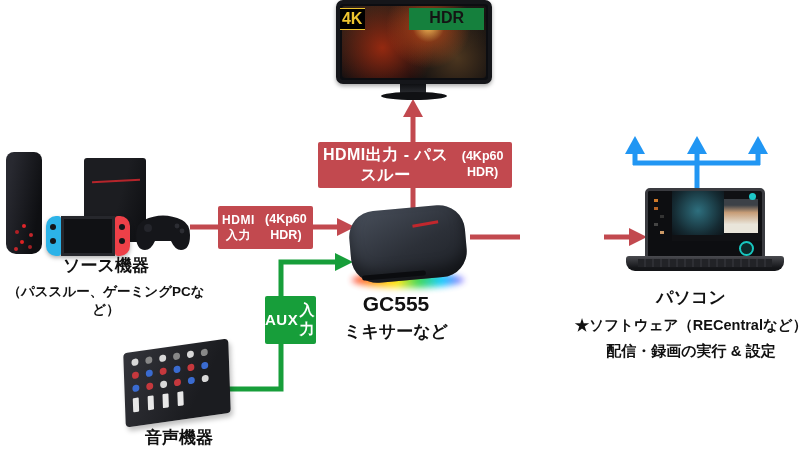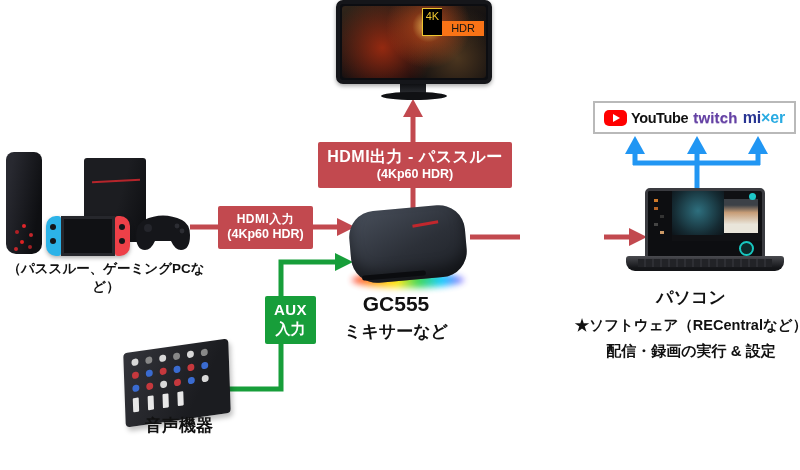--- a/index.html
+++ b/index.html
@@ -3,41 +3,41 @@
 <meta charset="utf-8">
 <style>
   html,body{margin:0;padding:0;background:#fff;}
   .canvas{position:relative;width:800px;height:470px;background:#fff;overflow:hidden;
           font-family:"Liberation Sans",sans-serif;}
   .abs{position:absolute;}
   svg.wires{position:absolute;left:0;top:0;z-index:1;pointer-events:none;}
   .node{z-index:2;}
 
   
-  .tagbox{display:flex;flex-direction:column;align-items:center;justify-content:center;
+  .tagbox{display:flex;flex-direction:row;align-items:center;justify-content:center;
           color:#fff;font-weight:700;text-align:center;border-radius:2px;line-height:1.25;}
   .tag-red{background:#c2494f;}
   .tag-green{background:#179e3a;}
   .tag-t1{font-size:16px;letter-spacing:.5px;}
   .tag-t2{font-size:12.5px;}
 
   
   .monitor{left:336px;top:0;width:156px;height:100px;}
   .mon-screen{position:absolute;left:0;top:0;width:148px;height:76px;background:#0c0d11;
               border:4px solid #15161a;border-radius:7px;overflow:hidden;
               box-shadow:0 2px 4px rgba(0,0,0,.35);}
   .mon-img{position:absolute;inset:2px;border-radius:3px;
      background:
        radial-gradient(circle at 60% 28%, rgba(255,196,90,.95), rgba(214,80,26,.5) 16%, rgba(0,0,0,0) 42%),
        radial-gradient(circle at 28% 58%, rgba(170,45,16,.85), rgba(0,0,0,0) 46%),
        radial-gradient(circle at 80% 72%, rgba(130,90,45,.55), rgba(0,0,0,0) 40%),
        linear-gradient(160deg,#31251a,#0a0a0e 72%);}
-  .mon-badge{position:absolute;top:4px;right:4px;display:flex;font-weight:400;font-size:11px;line-height:1;}
+  .mon-badge{position:absolute;top:4px;right:4px;display:flex;font-weight:700;font-size:16px;line-height:1;gap:44px;}
   .b4k{background:#000;color:#eec52f;padding:2px 3px;border:1px solid #eec52f;border-right:none;}
-  .bhdr{background:#f97316;color:#141414;padding:2px 9px;margin-top:13px;}
+  .bhdr{background:#15803d;color:#141414;padding:2px 20px;}
   .mon-neck{position:absolute;left:64px;top:84px;width:26px;height:10px;
             background:linear-gradient(#0f1013,#2c2e33);}
   .mon-base{position:absolute;left:45px;top:92px;width:66px;height:8px;border-radius:50%;
             background:#101114;}
 
   
   .sources{left:0;top:146px;width:210px;height:112px;}
   .tower{position:absolute;left:6px;top:6px;width:36px;height:102px;border-radius:8px 8px 10px 10px;
          background:linear-gradient(100deg,#282930 15%,#0e0f12 80%);}
   .tower-glow{position:absolute;bottom:26px;left:16px;width:4px;height:4px;border-radius:50%;
@@ -120,21 +120,21 @@
   .caption{z-index:2;text-align:center;color:#111;}
   .cap-title{font-size:17px;font-weight:700;}
   .cap-sub{font-size:13.5px;font-weight:700;margin-top:6px;}
   .src-label{left:0;top:254px;width:212px;}
   .cap-label{left:322px;top:292px;width:148px;}
   .cap-label .cap-title{font-size:21px;}
   .cap-label .cap-sub{font-size:17px;margin-top:4px;}
   .pc-label{left:535px;top:286px;width:312px;}
   .pc-label .cap-sub{font-size:14.5px;margin-top:7px;}
   .pc-label .cap-role{font-size:15px;font-weight:700;margin-top:7px;}
-  .audio-label{left:108px;top:414px;width:142px;}
+  .audio-label{left:108px;top:426px;width:142px;}
   .audio-label .cap-sub{font-size:15px;margin-top:5px;}
 
   .hdmi-out-box{left:318px;top:142px;width:194px;height:46px;}
   .hdmi-in-box{left:218px;top:206px;width:95px;height:43px;}
   .hdmi-in-box .tag-t1{font-size:12px;}
   .tb3-box{left:512px;top:214px;width:96px;height:48px;line-height:1.3;}
   .aux-box{left:265px;top:296px;width:51px;height:48px;}
   .aux-box .tag-t1,.aux-box .tag-t2{font-size:15px;}
 </style>
 </head>
@@ -205,20 +205,21 @@
     </div>
     <svg class="pad" width="58" height="46" viewBox="0 0 58 46">
       <path d="M10 12 Q29 3 48 12 Q56 16 56 27 Q56 42 47 42 Q41 42 37 33 L21 33 Q17 42 11 42 Q2 42 2 27 Q2 16 10 12 Z" fill="#15161a"></path>
       <circle cx="43" cy="18" r="2.4" fill="#2c2d33"></circle>
         <circle cx="48" cy="23" r="2.4" fill="#2c2d33"></circle>
       <circle cx="14" cy="20" r="4" fill="#24252b"></circle>
     </svg>
   </div>
 
   <div class="abs caption src-label">
+    <div class="cap-title">ソース機器</div>
     <div class="cap-sub">（パススルー、ゲーミングPCなど）</div>
   </div>
 
   <div class="abs node tagbox tag-red hdmi-in-box">
     <div class="tag-t1">HDMI入力</div>
     <div class="tag-t2">(4Kp60 HDR)</div>
   </div>
 
   <div class="abs node gc555">
     <div class="gc-rgb"></div>
@@ -232,28 +233,20 @@
     <div class="cap-title">GC555</div>
     <div class="cap-sub">ミキサーなど</div>
   </div>
 
 
   <div class="abs node tagbox tag-green aux-box">
     <div class="tag-t1">AUX</div>
     <div class="tag-t2">入力</div>
   </div>
 
-  <div class="abs platforms">
-    <div class="yt">
-      <div class="yt-btn"></div>
-      <span class="yt-text">YouTube</span>
-    </div>
-    <span class="tw-text">twitch</span>
-    <span class="mx-text"><span class="mx-mi">mi</span><span class="mx-x">×</span><span class="mx-er">er</span></span>
-  </div>
 
   <div class="abs node laptop">
     <div class="lap-screen">
       <div class="lap-side">
         <div class="lap-specks"></div>
       </div>
       <div class="lap-game"></div>
       <div class="lap-cam"></div>
       <div class="lap-logo"></div>
       <div class="lap-bar">

